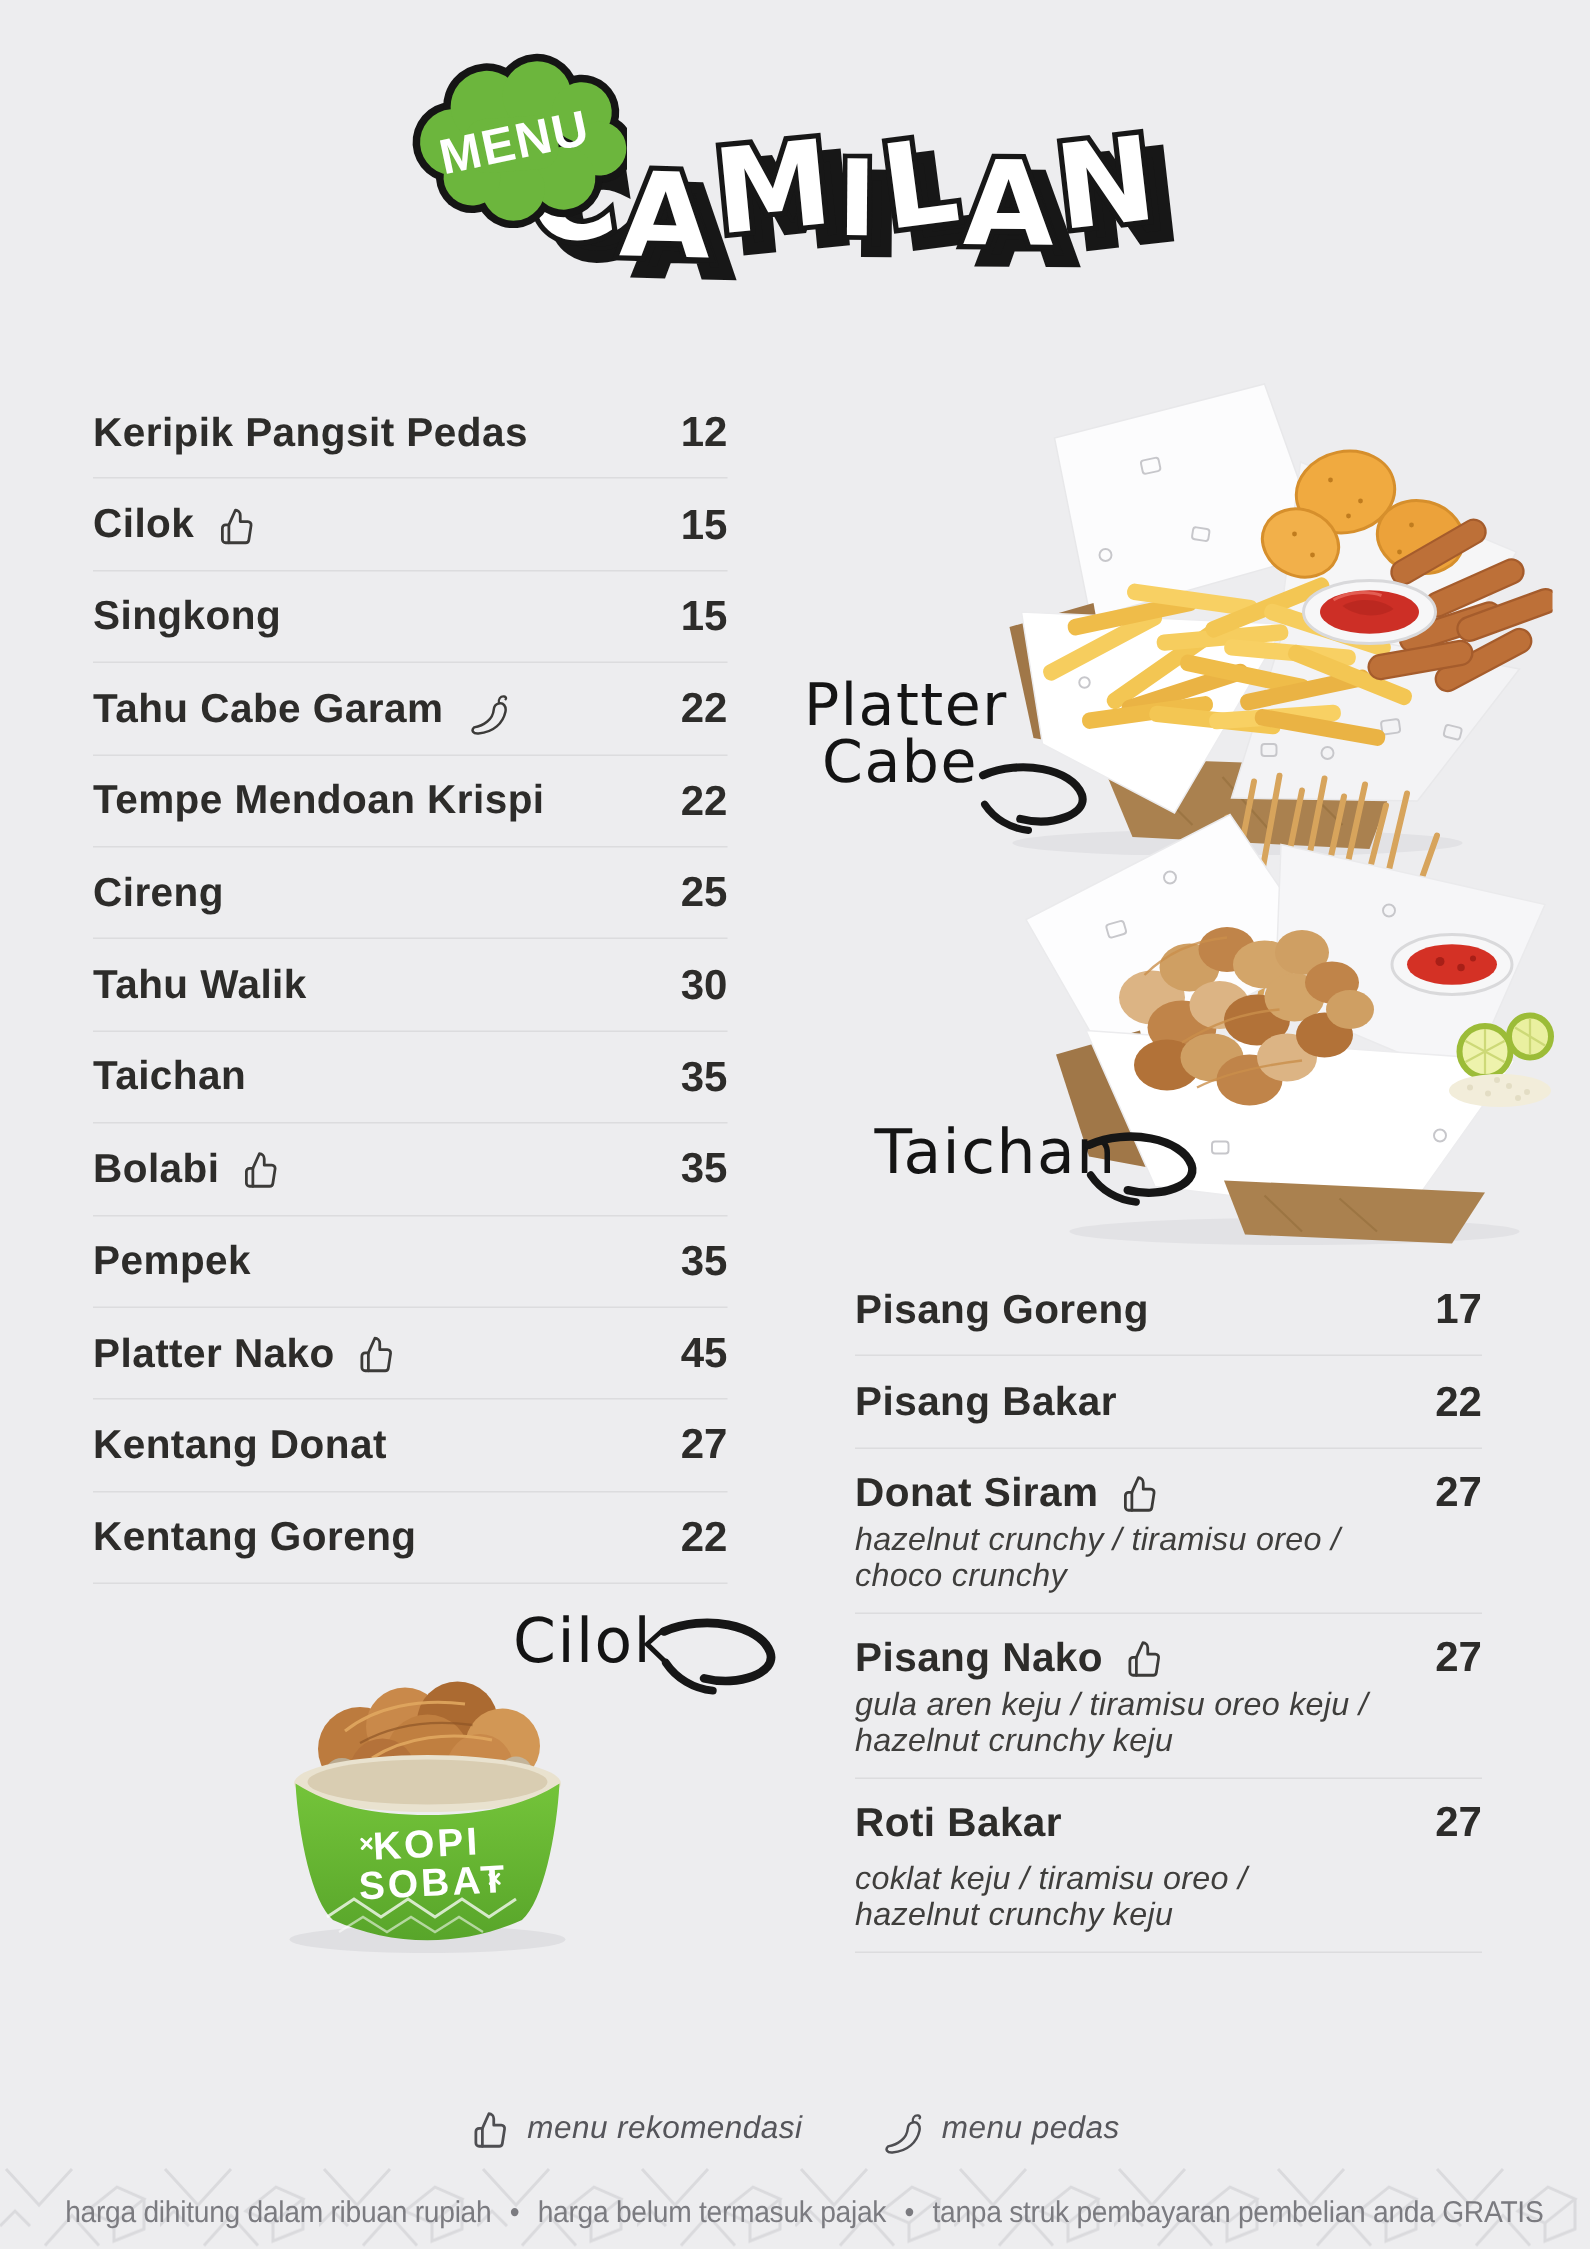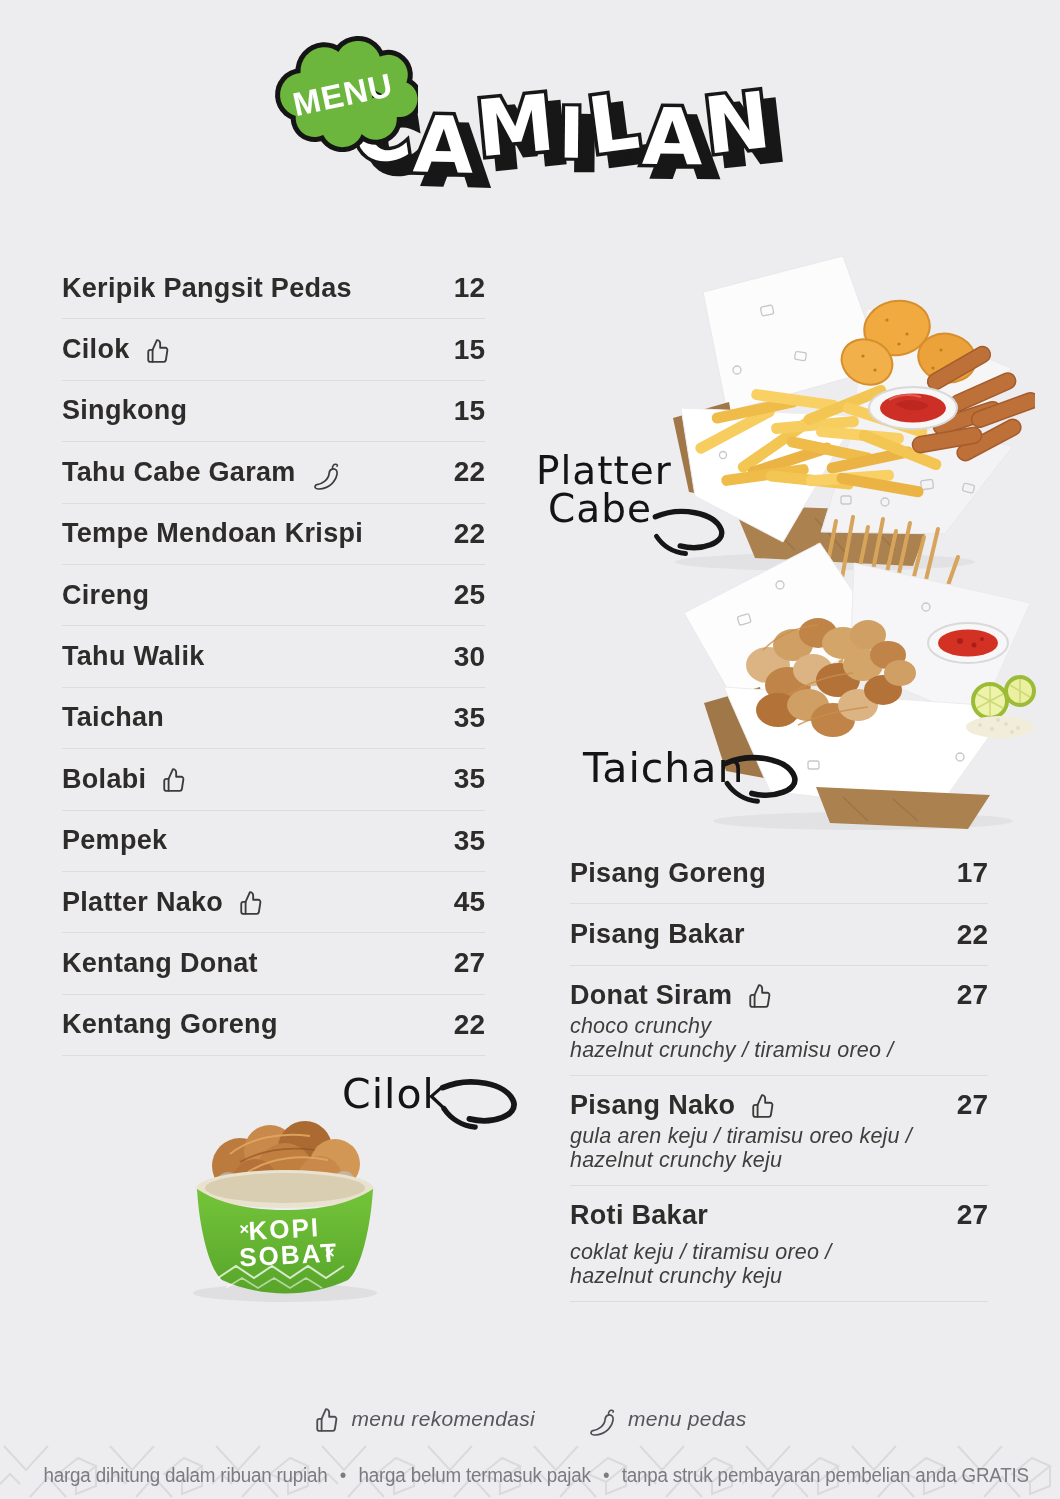--- a/index.html
+++ b/index.html
@@ -212,22 +212,22 @@
       <div class="titleline">
         <span class="mname">
             <span>Donat Siram</span>
             <svg class="ic">
               <use href="#i-thumb"></use>
             </svg>
           </span>
         <span class="mprice">27</span>
       </div>
       <div class="desc">
+        <div>hazelnut crunchy / tiramisu oreo /</div>
         <div>choco crunchy</div>
-        <div>hazelnut crunchy / tiramisu oreo /</div>
       </div>
     </div>
     <div class="drow">
       <div class="titleline">
         <span class="mname">
             <span>Pisang Nako</span>
             <svg class="ic">
               <use href="#i-thumb"></use>
             </svg>
           </span>

